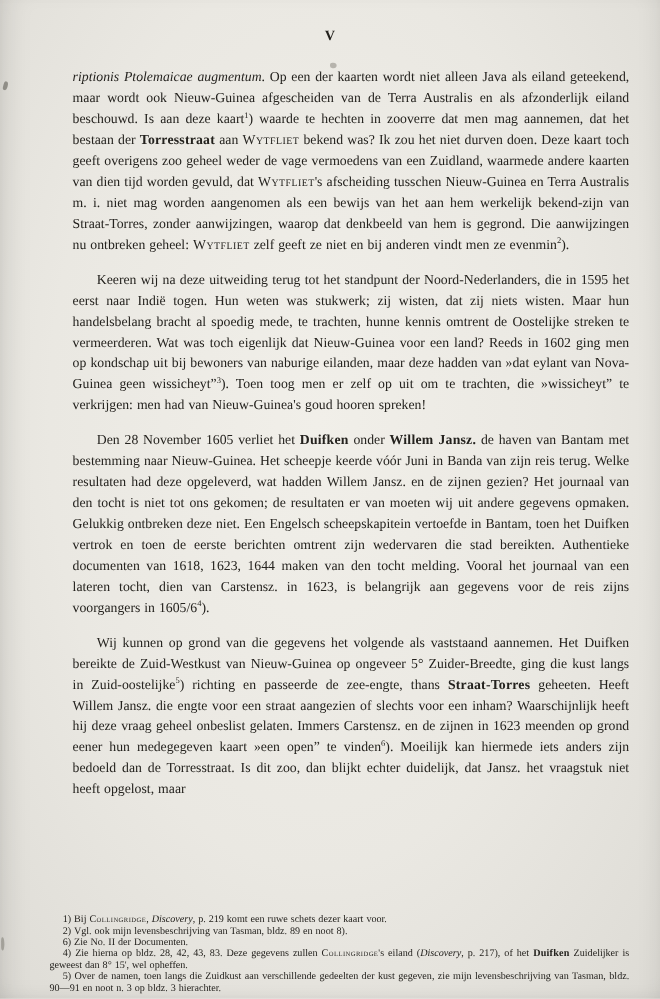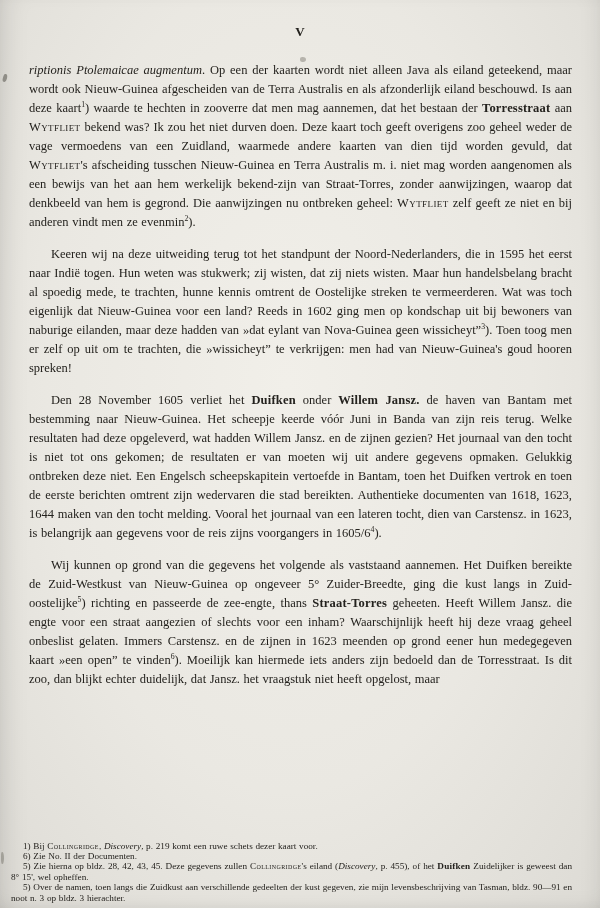--- a/index.html
+++ b/index.html
@@ -24,32 +24,33 @@
     letter-spacing: 1px;
     margin-bottom: 21px;
   }
   .body-text { width: 543px; }
   .para {
     font-size: 12.5px;
     line-height: 19px;
     text-align: justify;
     text-indent: 22px;
     word-spacing: 0.5px;
+    margin-left: 37px;
   }
   .para.first { text-indent: 0; }
   .para + .para { margin-top: 13px; }
 
   .run-i  { font-style: italic; }
   .run-b  { font-weight: bold; letter-spacing: 0.2px; }
   .run-sc { font-variant: small-caps; letter-spacing: 0.4px; }
   .run-sup { font-size: 0.62em; vertical-align: super; line-height: 0; }
 
   .footnotes {
     position: absolute;
-    left: 11px; right: 28px; bottom: 5px;
+    left: 45px; right: 28px; bottom: 5px;
   }
   .footnote {
     font-size: 9.2px;
     line-height: 10.4px;
     text-align: justify;
     text-indent: 12px;
     word-spacing: 0.4px;
   }
 
   .speck {
@@ -75,18 +76,19 @@
 
   <div class="body-text">
     <p class="para first"><span class="run-i">riptionis Ptolemaicae augmentum</span><span>. Op een der kaarten wordt niet alleen Java als eiland geteekend, maar wordt ook Nieuw-Guinea afgescheiden van de Terra Australis en als afzonderlijk eiland beschouwd. Is aan deze kaart</span><span class="run-sup">1</span><span>) waarde te hechten in zooverre dat men mag aannemen, dat het bestaan der </span><span class="run-b">Torresstraat</span><span> aan </span><span class="run-sc">Wytfliet</span><span> bekend was? Ik zou het niet durven doen. Deze kaart toch geeft overigens zoo geheel weder de vage vermoedens van een Zuidland, waarmede andere kaarten van dien tijd worden gevuld, dat </span><span class="run-sc">Wytfliet</span><span>'s afscheiding tusschen Nieuw-Guinea en Terra Australis m. i. niet mag worden aangenomen als een bewijs van het aan hem werkelijk bekend-zijn van Straat-Torres, zonder aanwijzingen, waarop dat denkbeeld van hem is gegrond. Die aanwijzingen nu ontbreken geheel: </span><span class="run-sc">Wytfliet</span><span> zelf geeft ze niet en bij anderen vindt men ze evenmin</span><span class="run-sup">2</span><span>).</span></p>
     <p class="para"><span>Keeren wij na deze uitweiding terug tot het standpunt der Noord-Nederlanders, die in 1595 het eerst naar Indië togen. Hun weten was stukwerk; zij wisten, dat zij niets wisten. Maar hun handelsbelang bracht al spoedig mede, te trachten, hunne kennis omtrent de Oostelijke streken te vermeerderen. Wat was toch eigenlijk dat Nieuw-Guinea voor een land? Reeds in 1602 ging men op kondschap uit bij bewoners van naburige eilanden, maar deze hadden van »dat eylant van Nova-Guinea geen wissicheyt”</span><span class="run-sup">3</span><span>). Toen toog men er zelf op uit om te trachten, die »wissicheyt” te verkrijgen: men had van Nieuw-Guinea's goud hooren spreken!</span></p>
     <p class="para"><span>Den 28 November 1605 verliet het </span><span class="run-b">Duifken</span><span> onder </span><span class="run-b">Willem Jansz.</span><span> de haven van Bantam met bestemming naar Nieuw-Guinea. Het scheepje keerde vóór Juni in Banda van zijn reis terug. Welke resultaten had deze opgeleverd, wat hadden Willem Jansz. en de zijnen gezien? Het journaal van den tocht is niet tot ons gekomen; de resultaten er van moeten wij uit andere gegevens opmaken. Gelukkig ontbreken deze niet. Een Engelsch scheepskapitein vertoefde in Bantam, toen het Duifken vertrok en toen de eerste berichten omtrent zijn wedervaren die stad bereikten. Authentieke documenten van 1618, 1623, 1644 maken van den tocht melding. Vooral het journaal van een lateren tocht, dien van Carstensz. in 1623, is belangrijk aan gegevens voor de reis zijns voorgangers in 1605/6</span><span class="run-sup">4</span><span>).</span></p>
     <p class="para"><span>Wij kunnen op grond van die gegevens het volgende als vaststaand aannemen. Het Duifken bereikte de Zuid-Westkust van Nieuw-Guinea op ongeveer 5° Zuider-Breedte, ging die kust langs in Zuid-oostelijke</span><span class="run-sup">5</span><span>) richting en passeerde de zee-engte, thans </span><span class="run-b">Straat-Torres</span><span> geheeten. Heeft Willem Jansz. die engte voor een straat aangezien of slechts voor een inham? Waarschijnlijk heeft hij deze vraag geheel onbeslist gelaten. Immers Carstensz. en de zijnen in 1623 meenden op grond eener hun medegegeven kaart »een open” te vinden</span><span class="run-sup">6</span><span>). Moeilijk kan hiermede iets anders zijn bedoeld dan de Torresstraat. Is dit zoo, dan blijkt echter duidelijk, dat Jansz. het vraagstuk niet heeft opgelost, maar</span></p>
   </div>
 
   <div class="footnotes">
     <p class="footnote"><span>1) Bij </span><span class="run-sc">Collingridge</span><span>, </span><span class="run-i">Discovery</span><span>, p. 219 komt een ruwe schets dezer kaart voor.</span></p>
+    <p class="footnote"><span>2) Vgl. ook mijn levensbeschrijving van Tasman, bldz. 89 en noot 8).</span></p>
     <p class="footnote"><span>6) Zie No. II der Documenten.</span></p>
-    <p class="footnote"><span>5) Zie hierna op bldz. 28, 42, 43, 45. Deze gegevens zullen </span><span class="run-sc">Collingridge</span><span>'s eiland (</span><span class="run-i">Discovery</span><span>, p. 455), of het </span><span class="run-b">Duifken</span><span> Zuidelijker is geweest dan 8° 15', wel opheffen.</span></p>
+    <p class="footnote"><span>4) Zie hierna op bldz. 28, 42, 43, 83. Deze gegevens zullen </span><span class="run-sc">Collingridge</span><span>'s eiland (</span><span class="run-i">Discovery</span><span>, p. 217), of het </span><span class="run-b">Duifken</span><span> Zuidelijker is geweest dan 8° 15', wel opheffen.</span></p>
     <p class="footnote"><span>5) Over de namen, toen langs die Zuidkust aan verschillende gedeelten der kust gegeven, zie mijn levensbeschrijving van Tasman, bldz. 90—91 en noot n. 3 op bldz. 3 hierachter.</span></p>
   </div>
 
 </div>
 
 </body></html>

